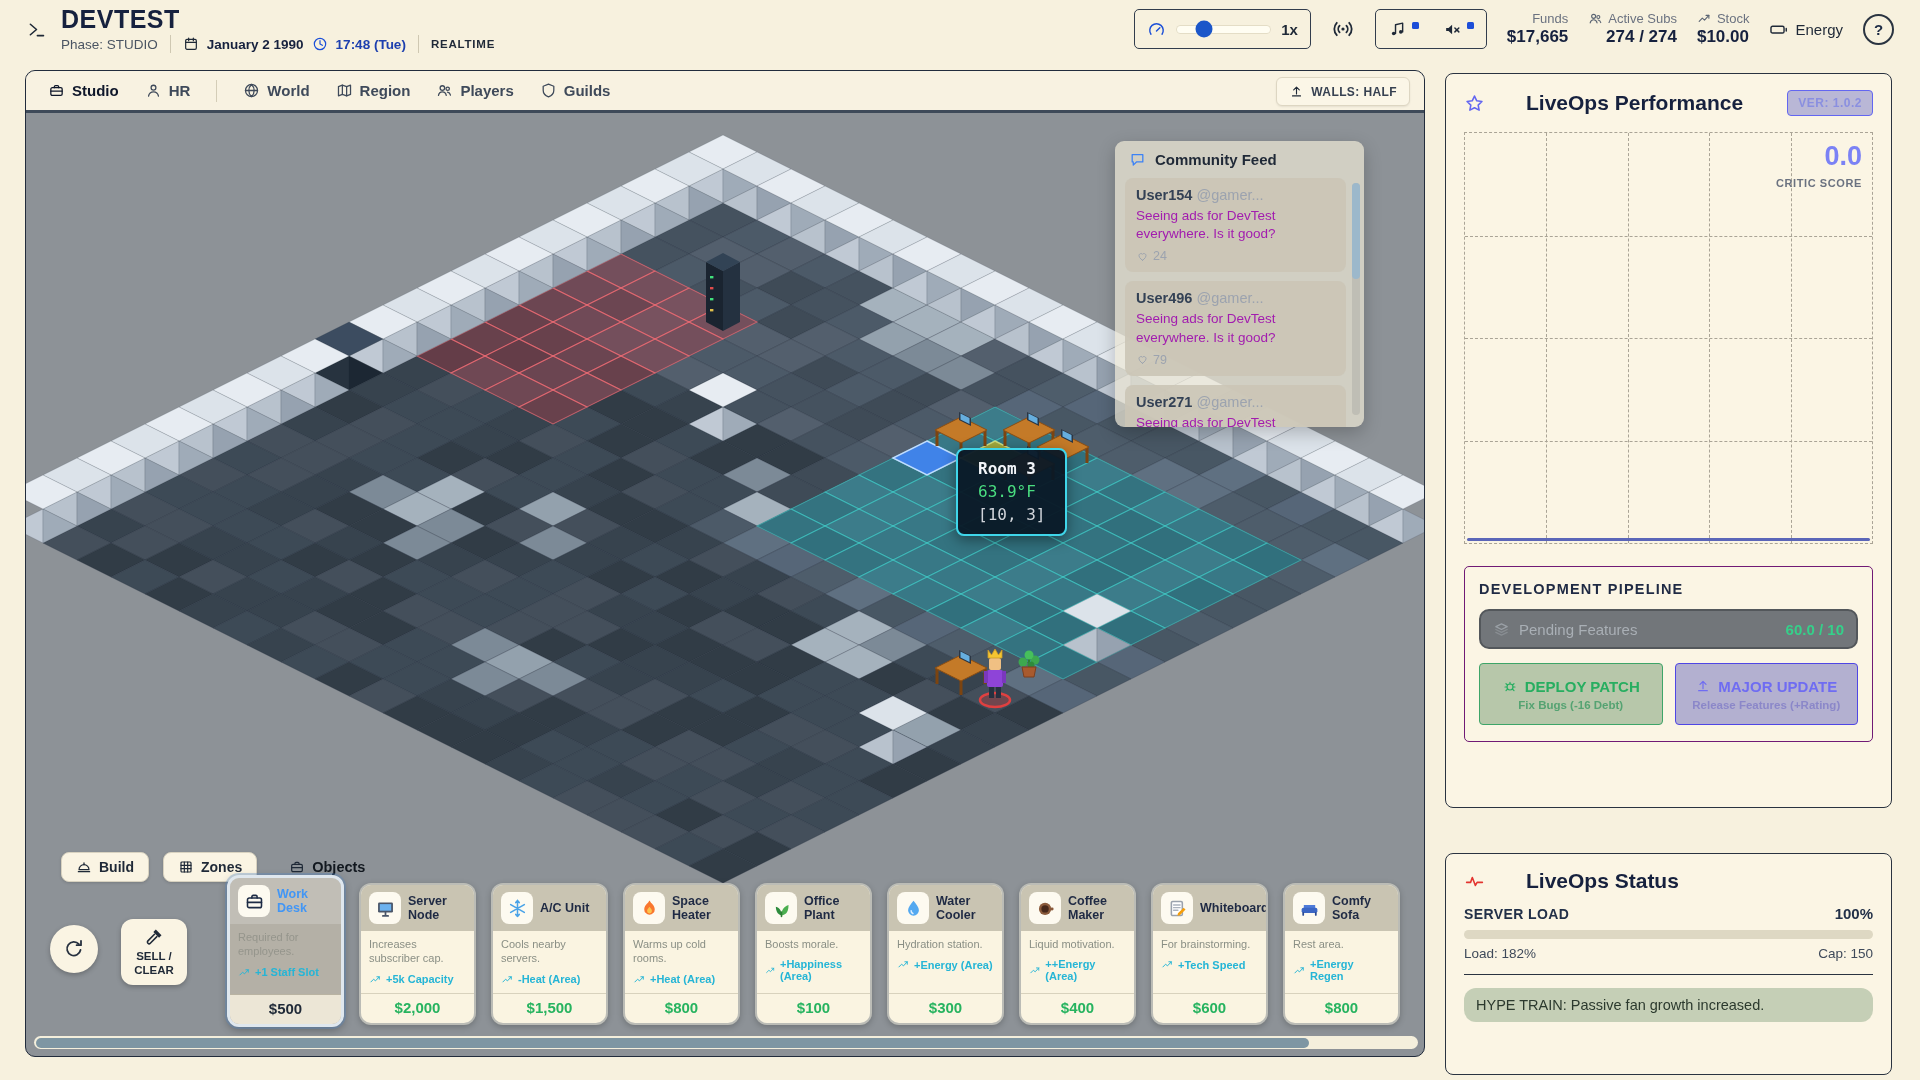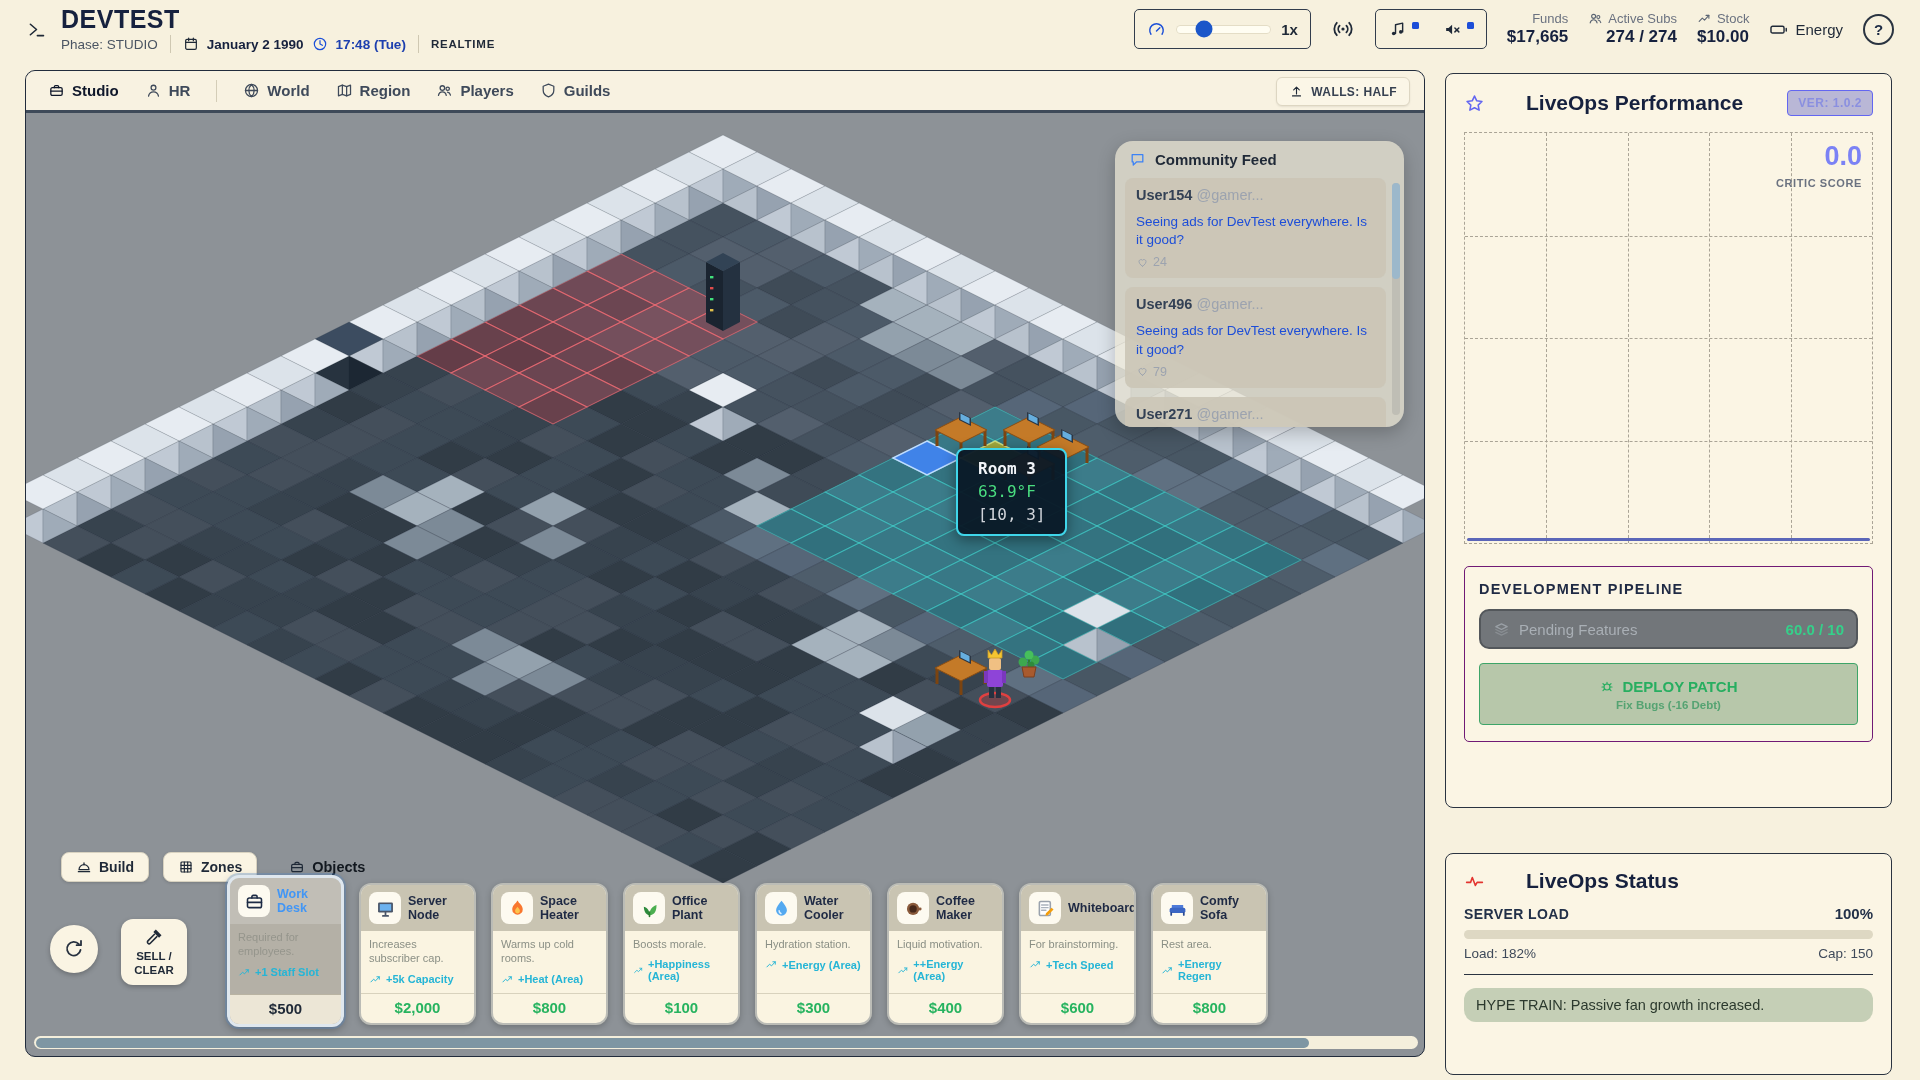--- a/index.html
+++ b/index.html
@@ -47,28 +47,28 @@
 
   #scene { position:absolute; left:0; top:42px; z-index:1; }
 
   
   .tile-tip { position:absolute; left:930px; top:377px; z-index:4; background:rgba(10,24,38,.95); border:2px solid #3fd6ea; border-radius:8px; padding:7px 20px; font-family:"DejaVu Sans Mono", monospace; font-size:16px; line-height:1.45; box-shadow:0 4px 14px rgba(0,0,0,.4); }
   .tip-1 { color:#f2f5f9; font-weight:700; }
   .tip-2 { color:#4ade80; }
   .tip-3 { color:#d1d5db; }
 
   
-  .feed { position:absolute; left:1089px; top:70px; width:289px; height:286px; z-index:5; background:rgba(236,230,212,.72); border-radius:18px; box-shadow:0 6px 18px rgba(0,0,0,.22); overflow:hidden; }
+  .feed { position:absolute; left:1089px; top:70px; width:249px; height:286px; z-index:5; background:rgba(236,230,212,.72); border-radius:9px; box-shadow:0 6px 18px rgba(0,0,0,.22); overflow:hidden; }
   .feed-head { display:flex; align-items:center; gap:9px; padding:10px 14px 8px; font-size:15px; font-weight:800; color:#1f2937; }
   .feed-posts { padding:2px 18px 0 10px; display:flex; flex-direction:column; gap:9px; }
   .post { background:rgba(203,198,182,.92); border-radius:8px; padding:9px 11px; }
   .post-top { font-size:14.5px; }
   .post-user { font-weight:800; color:#334155; }
   .post-handle { color:#9ca3af; }
-  .post-text { font-size:13.5px; color:#1d4ed8; line-height:1.35; margin-top:10px; }
+  .post-text { font-size:13.5px; color:#a21caf; line-height:1.35; margin-top:4px; }
   .post-likes { display:flex; align-items:center; gap:4px; font-size:12.5px; color:#9ca3af; margin-top:6px; }
   .feed-scroll { position:absolute; right:4px; top:42px; width:8px; height:232px; background:rgba(40,50,60,.10); border-radius:4px; }
   .feed-thumb { position:absolute; left:0; top:0; width:8px; height:96px; background:#9cb8cb; border-radius:4px; }
 
   
   .mode-row { position:absolute; left:35px; top:781px; display:flex; align-items:center; gap:14px; z-index:6; }
   .pill { display:flex; align-items:center; gap:7px; background:#faf4e3; border:1px solid #d8d2c0; border-radius:8px; padding:6px 14px; font-size:14px; font-weight:700; color:#1f2937; cursor:pointer; box-shadow:0 1px 3px rgba(0,0,0,.15); }
   .objects-label { display:flex; align-items:center; gap:7px; font-size:14.5px; font-weight:800; color:#12181f; margin-left:18px; }
   .rotate-btn { position:absolute; left:24px; top:854px; width:48px; height:48px; border-radius:50%; background:#faf4e3; display:flex; align-items:center; justify-content:center; z-index:6; cursor:pointer; box-shadow:0 2px 5px rgba(0,0,0,.25); color:#27313f; }
   .sell-btn { position:absolute; left:95px; top:848px; width:66px; height:66px; border-radius:12px; background:#faf4e3; display:flex; flex-direction:column; align-items:center; justify-content:center; gap:3px; z-index:6; cursor:pointer; box-shadow:0 2px 5px rgba(0,0,0,.25); font-size:11.5px; font-weight:800; color:#1f2937; text-align:center; line-height:1.2; }
@@ -1188,20 +1188,45 @@
             </span>
             <span>+5k Capacity</span>
           </div>
         </div>
         <div class="card-price">$2,000</div>
       </div>
       <div class="card">
         <div class="card-head">
           <span class="card-ic">
             <svg viewBox="0 0 24 24" fill="none" stroke="currentColor" stroke-width="1.8" stroke-linecap="round" stroke-linejoin="round">
+              <g stroke="#4aa3e8">
+                <path d="M12 3v18M4.2 7.5l15.6 9M4.2 16.5l15.6-9M12 3l-2 2.2M12 3l2 2.2M12 21l-2-2.2M12 21l2-2.2"></path>
+              </g>
+            </svg>
+          </span>
+          <span class="card-title">A/C Unit</span>
+        </div>
+        <div class="card-body">
+          <div class="card-desc">Cools nearby servers.</div>
+          <div class="card-stat">
+            <span class="ic">
+              <svg viewBox="0 0 24 24" fill="none" stroke="currentColor" stroke-width="1.8" stroke-linecap="round" stroke-linejoin="round">
+                <path d="M3.5 16.5l5-5 3.5 3 7-7.5"></path>
+                <path d="M14.5 7H19v4.5"></path>
+              </svg>
+            </span>
+            <span>-Heat (Area)</span>
+          </div>
+        </div>
+        <div class="card-price">$1,500</div>
+      </div>
+      <div class="card">
+        <div class="card-head">
+          <span class="card-ic">
+            <svg viewBox="0 0 24 24" fill="none" stroke="currentColor" stroke-width="1.8" stroke-linecap="round" stroke-linejoin="round">
               <path d="M12 2.8c1.8 3.6 6 5.4 6 10.2a6 6 0 1 1-12 0c0-4.8 4.2-6.6 6-10.2z" fill="#f9772e" stroke="none"></path>
               <path d="M12 10c1 1.8 2.8 2.7 2.8 4.8a2.8 2.8 0 1 1-5.6 0c0-2.1 1.8-3 2.8-4.8z" fill="#fcc44d" stroke="none"></path>
             </svg>
           </span>
           <span class="card-title">Space Heater</span>
         </div>
         <div class="card-body">
           <div class="card-desc">Warms up cold rooms.</div>
           <div class="card-stat">
             <span class="ic">
@@ -1386,20 +1411,31 @@
             <span class="ic ic15">
               <svg viewBox="0 0 24 24" fill="none" stroke="currentColor" stroke-width="1.8" stroke-linecap="round" stroke-linejoin="round">
                 <circle cx="12" cy="13.5" r="4.5"></circle>
                 <path d="M12 9V6.5M8.5 10.5L6 8.5M15.5 10.5L18 8.5M7.3 13.5H4.5M19.5 13.5h-2.8M8.5 16.5L6 19M15.5 16.5L18 19"></path>
               </svg>
             </span>
             <span>DEPLOY PATCH</span>
           </div>
         <div class="row2">Fix Bugs (-16 Debt)</div>
       </div>
+      <div class="pipe-btn btn-major">
+        <div class="row1">
+            <span class="ic ic15">
+              <svg viewBox="0 0 24 24" fill="none" stroke="currentColor" stroke-width="1.8" stroke-linecap="round" stroke-linejoin="round">
+                <path d="M12 16V5.5M7.5 9.5L12 5l4.5 4.5M5.5 19h13"></path>
+              </svg>
+            </span>
+            <span>MAJOR UPDATE</span>
+          </div>
+        <div class="row2">Release Features (+Rating)</div>
+      </div>
     </div>
   </div>
 </div>
 
 <div class="status-panel">
   <div class="panel-head">
     <span class="ic ic20" style="color:#e3342f">
         <svg viewBox="0 0 24 24" fill="none" stroke="currentColor" stroke-width="1.8" stroke-linecap="round" stroke-linejoin="round">
           <path d="M3 13h4.5l2-5.5 3.5 9 2-3.5H21"></path>
         </svg>

